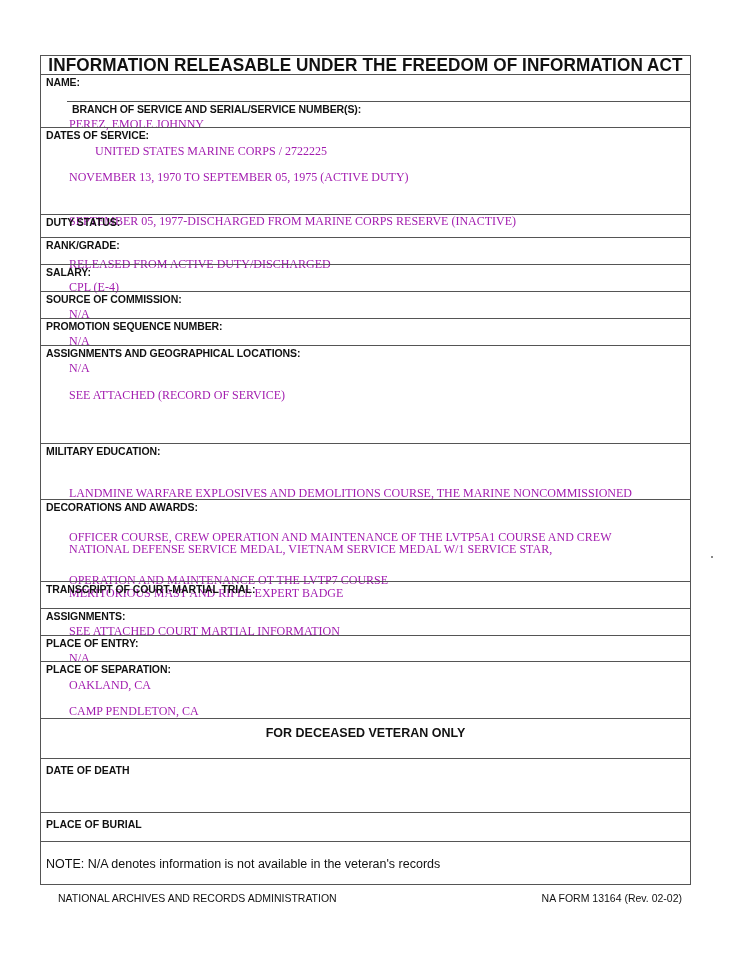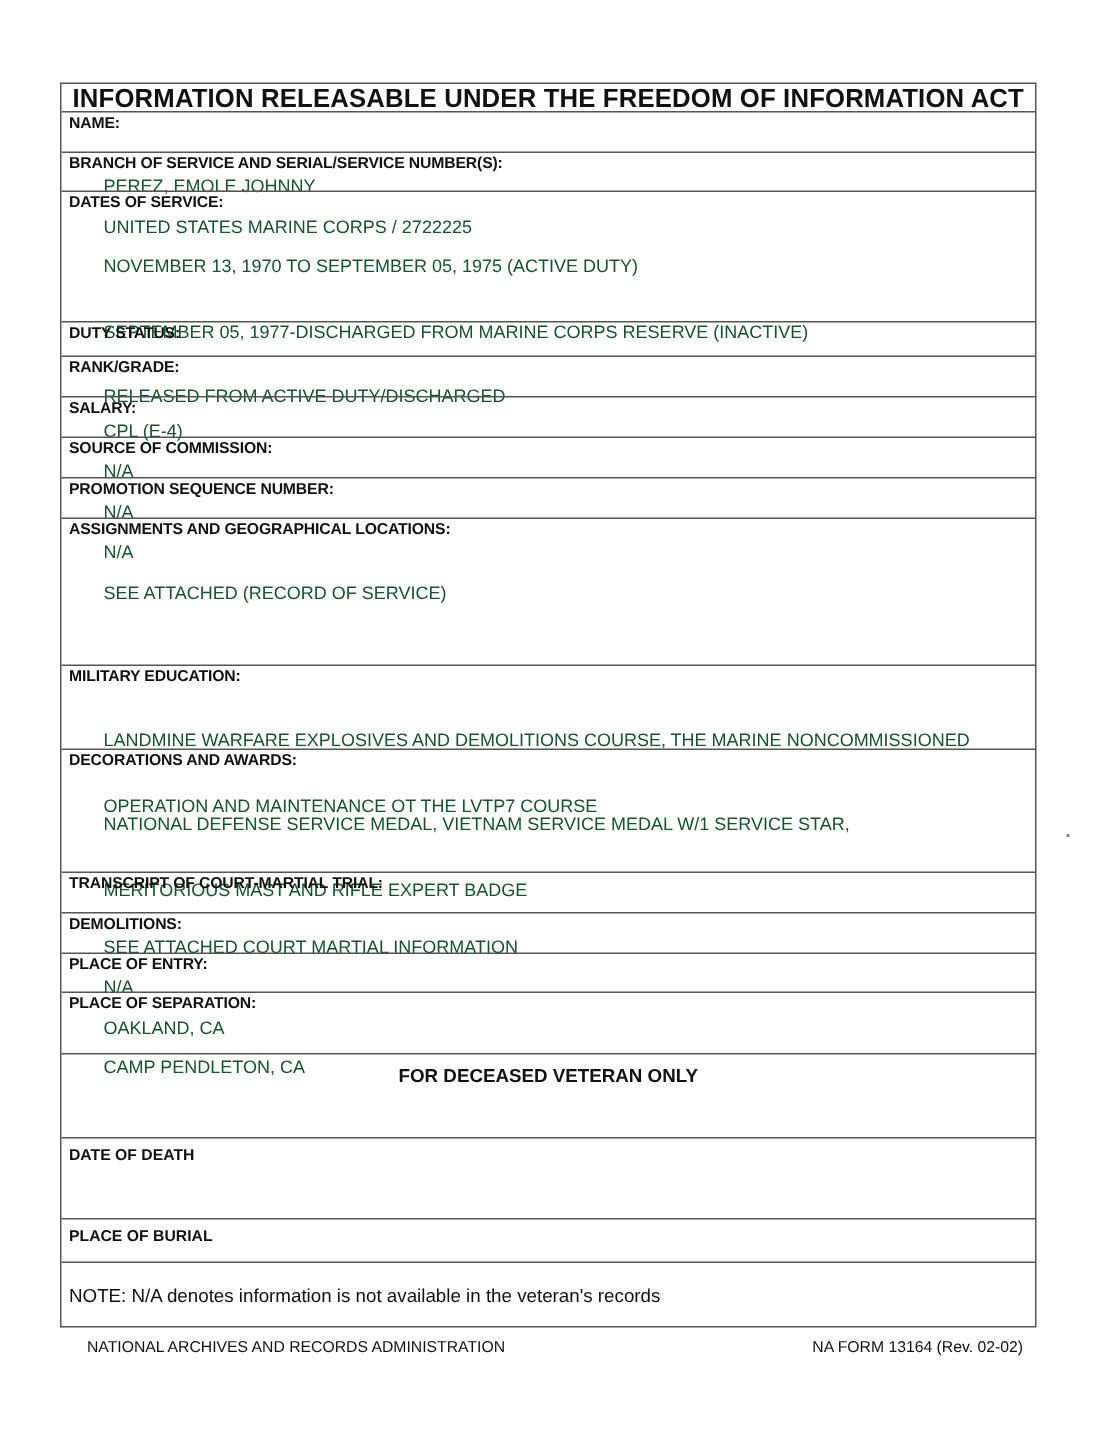--- a/index.html
+++ b/index.html
@@ -38,25 +38,25 @@
       font-weight: bold;
       font-size: 10.5px;
       line-height: 12px;
       margin-left: 5px;
       margin-top: 1px;
       transform-origin: left center;
       display: block;
       letter-spacing: -0.1px;
     }
     .value {
-      font-family: Liberation Sans, sans-serif;
+      font-family: Liberation Serif, serif;
       font-size: 12px;
       line-height: 14.5px;
       margin-left: 28px;
-      color: #14532d;
+      color: #a21caf;
       white-space: pre-wrap;
     }
     .value-line { display: block; }
     .section-header {
       font-weight: bold;
       font-size: 12.5px;
       text-align: center;
       line-height: 28px;
     }
     .dlabel {
@@ -98,21 +98,21 @@
     <div class="title">INFORMATION RELEASABLE UNDER THE FREEDOM OF INFORMATION ACT</div>
   </div>
 
   <div class="row" style="top:18px; height:27px;">
     <span class="label">NAME:</span>
     <div class="value">
       <span class="value-line">PEREZ, EMOLE JOHNNY</span>
     </div>
   </div>
 
-  <div class="row" style="top:45px; height:26px;">
+  <div class="row" style="top:45px; height:26px;margin-left:26px;">
     <span class="label">BRANCH OF SERVICE AND SERIAL/SERVICE NUMBER(S):</span>
     <div class="value">
       <span class="value-line">UNITED STATES MARINE CORPS / 2722225</span>
     </div>
   </div>
 
   <div class="row" style="top:71px; height:87px;">
     <span class="label">DATES OF SERVICE:</span>
     <div class="value">
       <span class="value-line">NOVEMBER 13, 1970 TO SEPTEMBER 05, 1975 (ACTIVE DUTY)</span>
@@ -159,61 +159,62 @@
     <span class="label">ASSIGNMENTS AND GEOGRAPHICAL LOCATIONS:</span>
     <div class="value">
       <span class="value-line">SEE ATTACHED (RECORD OF SERVICE)</span>
     </div>
   </div>
 
   <div class="row" style="top:387px; height:56px;">
     <span class="label">MILITARY EDUCATION:</span>
     <div class="value">
       <span class="value-line">LANDMINE WARFARE EXPLOSIVES AND DEMOLITIONS COURSE, THE MARINE NONCOMMISSIONED</span>
+      <span class="value-line">OFFICER COURSE, CREW OPERATION AND MAINTENANCE OF THE LVTP5A1 COURSE AND CREW</span>
       <span class="value-line">OPERATION AND MAINTENANCE OT THE LVTP7 COURSE</span>
     </div>
   </div>
 
   <div class="row" style="top:443px; height:82px;">
     <span class="label">DECORATIONS AND AWARDS:</span>
     <div class="value">
       <span class="value-line">NATIONAL DEFENSE SERVICE MEDAL, VIETNAM SERVICE MEDAL W/1 SERVICE STAR,</span>
       <span class="value-line">MERITORIOUS MAST AND RIFLE EXPERT BADGE</span>
     </div>
   </div>
 
   <div class="row" style="top:525px; height:27px;">
     <span class="label">TRANSCRIPT OF COURT-MARTIAL TRIAL:</span>
     <div class="value">
       <span class="value-line">SEE ATTACHED COURT MARTIAL INFORMATION</span>
     </div>
   </div>
 
   <div class="row" style="top:552px; height:27px;">
-    <span class="label">DEMOLITIONS:</span>
+    <span class="label">ASSIGNMENTS:</span>
     <div class="value">
       <span class="value-line">N/A</span>
     </div>
   </div>
 
   <div class="row" style="top:579px; height:26px;">
     <span class="label">PLACE OF ENTRY:</span>
     <div class="value">
       <span class="value-line">OAKLAND, CA</span>
     </div>
   </div>
 
   <div class="row" style="top:605px; height:41px;">
     <span class="label">PLACE OF SEPARATION:</span>
     <div class="value">
       <span class="value-line">CAMP PENDLETON, CA</span>
     </div>
   </div>
 
-  <div class="row" style="top:646px; height:29px;">
+  <div class="row" style="top:662px; height:29px;">
     <div class="section-header">FOR DECEASED VETERAN ONLY</div>
   </div>
 
 
   <div class="row" style="top:702px; height:27px;">
     <span class="dlabel">DATE OF DEATH</span>
   </div>
 
 
   <div class="row" style="top:756px; height:29px;">

